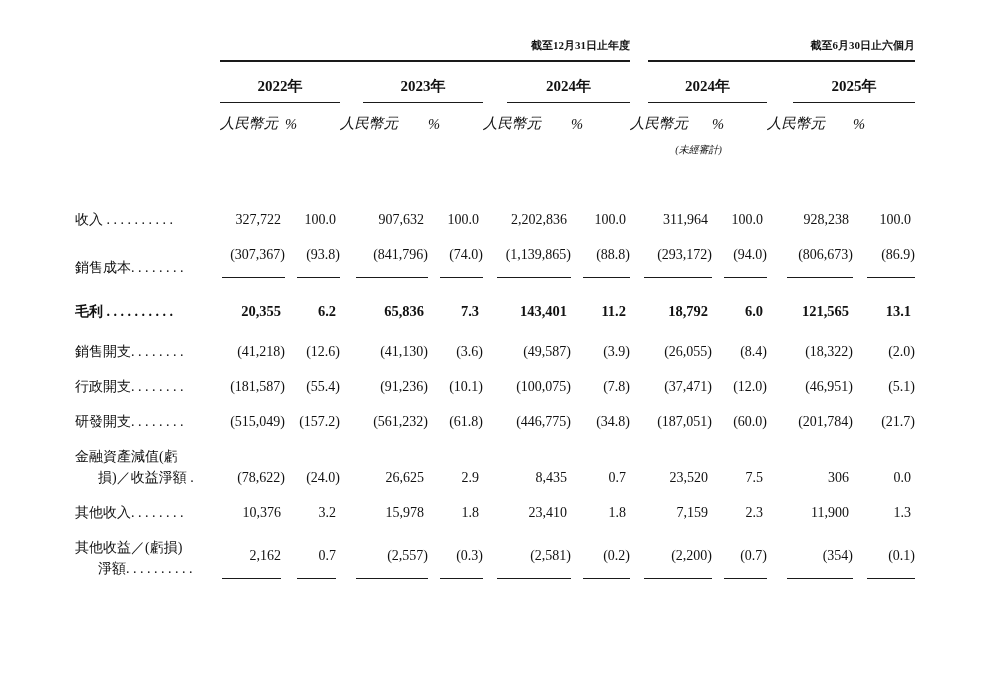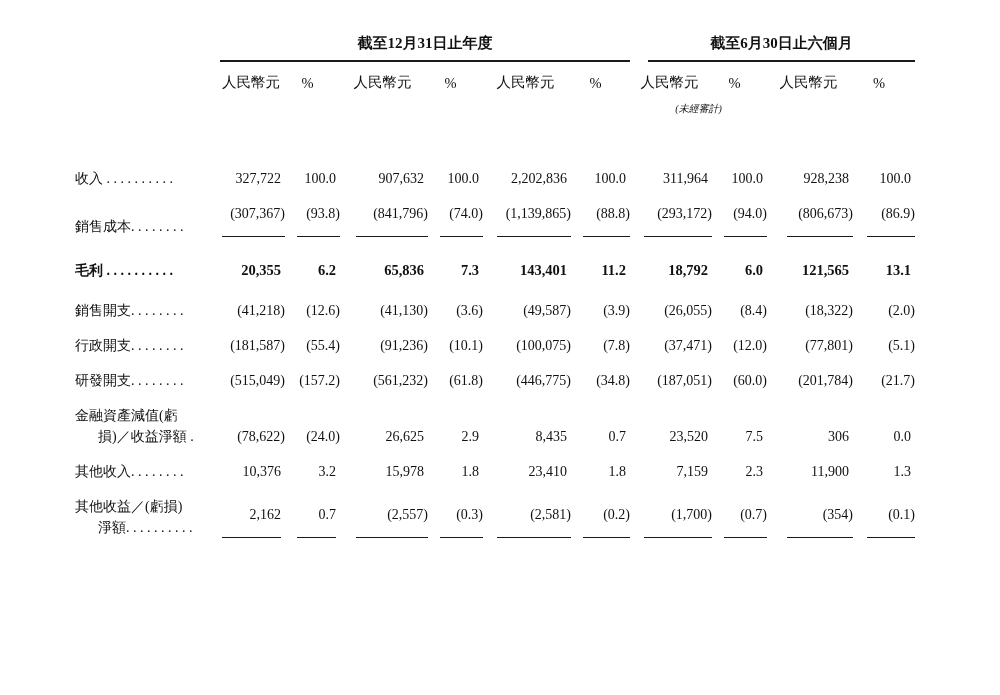--- a/index.html
+++ b/index.html
@@ -17,42 +17,43 @@
     width: 840px;
     margin: 26px 0 0 75px;
   }
   .fin th, .fin td { padding:0; margin:0; font-weight:normal; }
 
   
   tr.r-period th { vertical-align: bottom; height: 36px; }
   tr.r-period .rule {
     border-bottom: 2px solid #1a1a1a;
     padding-bottom: 7px;
-    text-align: center;
+    text-align: right;
     font-weight: bold;
-    font-size: 15px;
+    font-size: 11px;
   }
   tr.r-period th.g2 .rule { margin-left: 18px; }
 
   tr.r-years th { vertical-align: bottom; height: 41px; }
   tr.r-years .rule {
     border-bottom: 1.6px solid #1a1a1a;
     padding-bottom: 6px;
     text-align: center;
     font-weight: bold;
     font-size: 15px;
   }
   tr.r-years th.y2 .rule { margin-left: 23px; }
   tr.r-years th.y3 .rule { margin-left: 24px; }
   tr.r-years th.y4 .rule { margin-left: 18px; }
   tr.r-years th.y5 .rule { margin-left: 26px; }
 
   tr.r-units td {
+    font-style: italic;
     font-size: 14.5px;
-    text-align: center;
+    text-align: left;
     vertical-align: bottom;
     height: 30px;
   }
   tr.r-units td.amt { padding-right: 3px; }
   tr.r-units td.pct { padding-right: 10px; }
 
   tr.r-note td {
     font-style: italic;
     font-size: 10px;
     text-align: center;
@@ -121,20 +122,38 @@
     <thead>
       <tr class="r-period">
         <th></th>
         <th colspan="6" class="g1">
           <div class="rule">截至12月31日止年度</div>
         </th>
         <th colspan="4" class="g2">
           <div class="rule">截至6月30日止六個月</div>
         </th>
       </tr>
+      <tr class="r-years">
+        <th></th>
+        <th colspan="2" class="y1">
+            <div class="rule">2022年</div>
+          </th>
+        <th colspan="2" class="y2">
+            <div class="rule">2023年</div>
+          </th>
+        <th colspan="2" class="y3">
+            <div class="rule">2024年</div>
+          </th>
+        <th colspan="2" class="y4">
+            <div class="rule">2024年</div>
+          </th>
+        <th colspan="2" class="y5">
+            <div class="rule">2025年</div>
+          </th>
+      </tr>
       <tr class="r-units">
         <td></td>
         <td class="amt">人民幣元</td>
         <td class="pct">%</td>
         <td class="amt">人民幣元</td>
         <td class="pct">%</td>
         <td class="amt">人民幣元</td>
         <td class="pct">%</td>
         <td class="amt">人民幣元</td>
         <td class="pct">%</td>
@@ -313,21 +332,21 @@
           <td class="num c5">
             <div>(7.8)</div>
           </td>
           <td class="num c6">
             <div>(37,471)</div>
           </td>
           <td class="num c7">
             <div>(12.0)</div>
           </td>
           <td class="num c8">
-            <div>(77,801)</div>
+            <div>(46,951)</div>
           </td>
           <td class="num c9">
             <div>(5.1)</div>
           </td>
         </tr>
         <tr>
           <td class="lbl">
             <div>研發開支. . . . . . . .</div>
           </td>
           <td class="num c0">
@@ -449,21 +468,21 @@
           <td class="num c3">
             <div>(0.3)</div>
           </td>
           <td class="num c4">
             <div>(2,581)</div>
           </td>
           <td class="num c5">
             <div>(0.2)</div>
           </td>
           <td class="num c6">
-            <div>(1,700)</div>
+            <div>(2,200)</div>
           </td>
           <td class="num c7">
             <div>(0.7)</div>
           </td>
           <td class="num c8">
             <div>(354)</div>
           </td>
           <td class="num c9">
             <div>(0.1)</div>
           </td>

